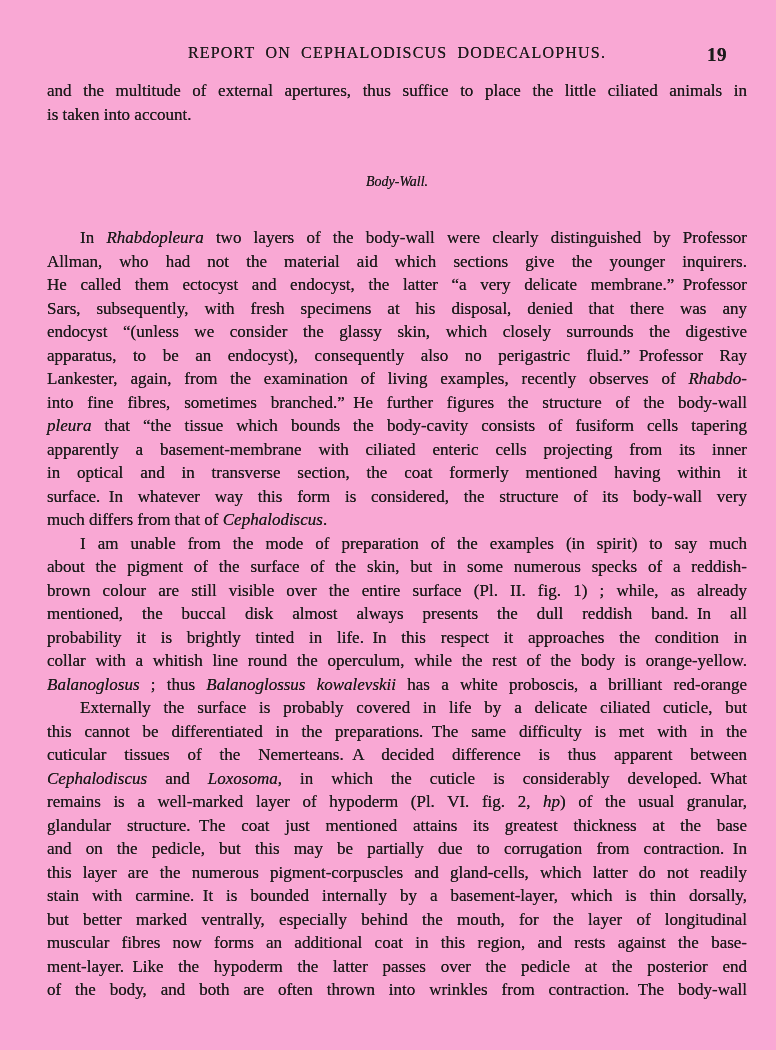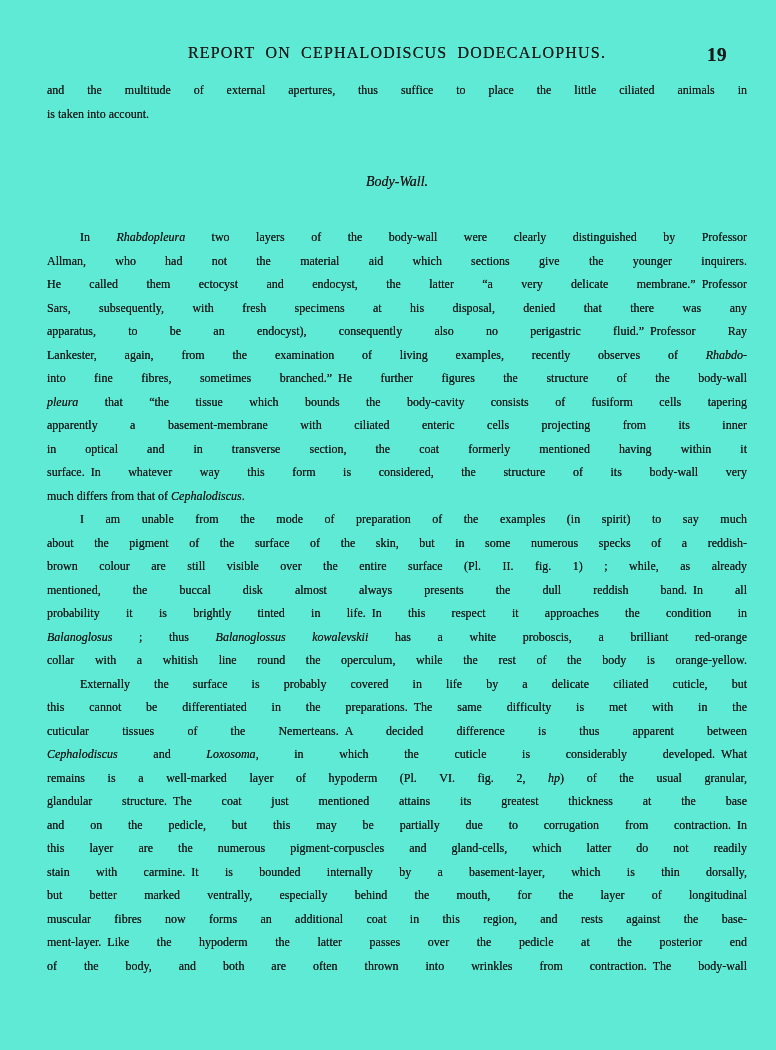--- a/index.html
+++ b/index.html
@@ -1,20 +1,20 @@
 <!DOCTYPE html>
 <html><head>
 <meta charset="utf-8">
 <style>
   html, body { margin: 0; padding: 0; background: #ffffff; }
   .page {
     position: relative;
     width: 776px;
     height: 1050px;
-    background: #5eead4;
+    background: #f9a8d4;
     font-family: "Liberation Serif", "DejaVu Serif", serif;
     color: #1b1b1b;
     overflow: hidden;
     text-shadow: 0 0 0.35px rgba(20,20,20,0.85);
   }
   .page-header {
     position: absolute;
     top: 44px; left: 47px;
     width: 700px; height: 22px;
   }
@@ -29,21 +29,21 @@
     position: absolute;
     top: 0; right: 20px;
     font-size: 19px;
     font-weight: bold;
     letter-spacing: 0.5px;
   }
   .textblock {
     position: absolute;
     left: 47px;
     width: 700px;
-    font-size: 12px;
+    font-size: 17px;
     line-height: 23.5px;
   }
   #p1 { top: 79px; }
   #section-heading {
     top: 170px;
     text-align: center;
     font-style: italic;
     font-size: 14px;
   }
   #rest { top: 226px; }
@@ -72,37 +72,38 @@
         <div class="line short"><span>is taken into account.</span></div>
       </div>
     </div>
   <div id="section-heading" class="textblock"><i>Body-Wall.</i></div>
   <div id="rest" class="textblock">
       <div class="para">
         <div class="line indent"><span>In </span><i>Rhabdopleura</i><span> two layers of the body-wall were clearly distinguished by Professor</span></div>
         <div class="line"><span>Allman, who had not the material aid which sections give the younger inquirers.</span></div>
         <div class="line"><span>He called them ectocyst and endocyst, the latter “a very delicate membrane.” Professor</span></div>
         <div class="line"><span>Sars, subsequently, with fresh specimens at his disposal, denied that there was any</span></div>
+        <div class="line"><span>endocyst “(unless we consider the glassy skin, which closely surrounds the digestive</span></div>
         <div class="line"><span>apparatus, to be an endocyst), consequently also no perigastric fluid.” Professor Ray</span></div>
         <div class="line"><span>Lankester, again, from the examination of living examples, recently observes of </span><i>Rhabdo-</i></div>
         <div class="line"><span>into fine fibres, sometimes branched.” He further figures the structure of the body-wall</span></div>
         <div class="line"><i>pleura</i><span> that “the tissue which bounds the body-cavity consists of fusiform cells tapering</span></div>
         <div class="line"><span>apparently a basement-membrane with ciliated enteric cells projecting from its inner</span></div>
         <div class="line"><span>in optical and in transverse section, the coat formerly mentioned having within it</span></div>
         <div class="line"><span>surface. In whatever way this form is considered, the structure of its body-wall very</span></div>
         <div class="line short"><span>much differs from that of </span><i>Cephalodiscus</i><span>.</span></div>
       </div>
       <div class="para">
         <div class="line indent"><span>I am unable from the mode of preparation of the examples (in spirit) to say much</span></div>
         <div class="line"><span>about the pigment of the surface of the skin, but in some numerous specks of a reddish-</span></div>
         <div class="line"><span>brown colour are still visible over the entire surface (Pl. II. fig. 1) ; while, as already</span></div>
         <div class="line"><span>mentioned, the buccal disk almost always presents the dull reddish band. In all</span></div>
         <div class="line"><span>probability it is brightly tinted in life. In this respect it approaches the condition in</span></div>
+        <div class="line"><span>collar with a whitish line round the operculum, while the rest of the body is orange-yellow.</span></div>
         <div class="line"><i>Balanoglosus</i><span> ; thus </span><i>Balanoglossus kowalevskii</i><span> has a white proboscis, a brilliant red-orange</span></div>
-        <div class="line"><span>collar with a whitish line round the operculum, while the rest of the body is orange-yellow.</span></div>
       </div>
       <div class="para">
         <div class="line indent"><span>Externally the surface is probably covered in life by a delicate ciliated cuticle, but</span></div>
         <div class="line"><span>this cannot be differentiated in the preparations. The same difficulty is met with in the</span></div>
         <div class="line"><span>cuticular tissues of the Nemerteans. A decided difference is thus apparent between</span></div>
         <div class="line"><i>Cephalodiscus</i><span> and </span><i>Loxosoma</i><span>, in which the cuticle is considerably developed. What</span></div>
         <div class="line"><span>remains is a well-marked layer of hypoderm (Pl. VI. fig. 2, </span><i>hp</i><span>) of the usual granular,</span></div>
         <div class="line"><span>glandular structure. The coat just mentioned attains its greatest thickness at the base</span></div>
         <div class="line"><span>and on the pedicle, but this may be partially due to corrugation from contraction. In</span></div>
         <div class="line"><span>this layer are the numerous pigment-corpuscles and gland-cells, which latter do not readily</span></div>

